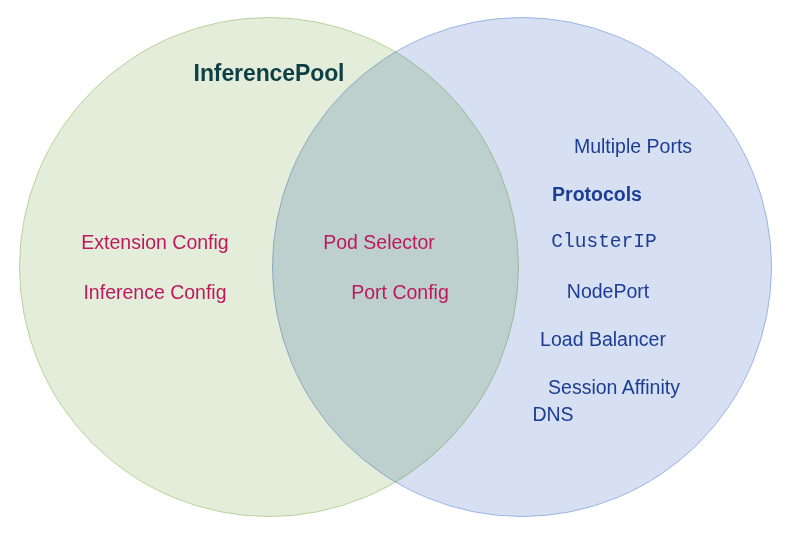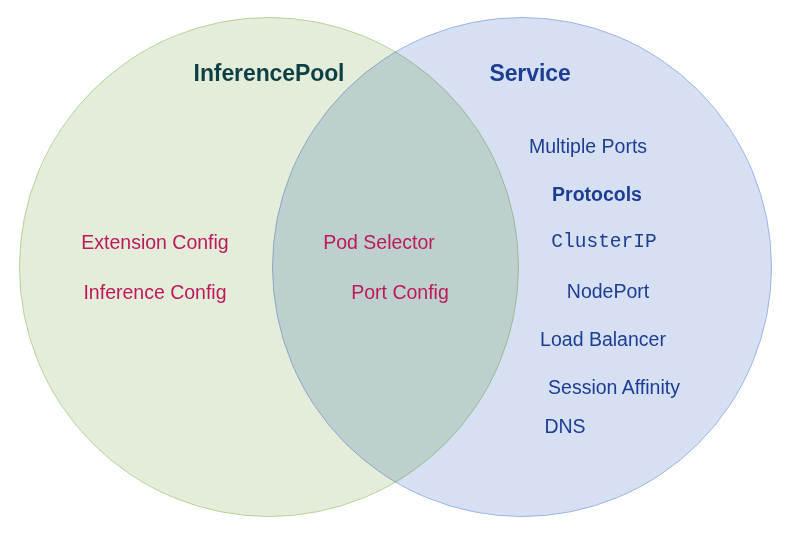--- a/index.html
+++ b/index.html
@@ -82,30 +82,29 @@
 
 <div id="venn-stage">
 
   <div class="circle" id="circle-left"></div>
   <div class="circle" id="circle-right"></div>
 
   <div id="text-layer">
 
     <div class="title left-title" style="left:269px; top:60px;">InferencePool</div>
 
-    <div class="title right-title" style="left:530px; top:60px;">Service</div>
 
     <div class="item green-text" style="left:155px; top:231px;">Extension Config</div>
     <div class="item green-text" style="left:155px; top:281px;">Inference Config</div>
 
     <div class="item green-text" style="left:379px; top:231px;">Pod Selector</div>
     <div class="item green-text" style="left:400px; top:281px;">Port Config</div>
 
-    <div class="item blue-text" style="left:588px; top:135px;text-align:right;">Multiple Ports</div>
+    <div class="item blue-text" style="left:633px; top:135px;text-align:right;">Multiple Ports</div>
     <div class="item blue-text" style="left:597px; top:183px;font-weight:bold;">Protocols</div>
     <div class="item blue-text" style="left:604px; top:231px;font-family:Liberation Mono, monospace;">ClusterIP</div>
     <div class="item blue-text" style="left:608px; top:280px;">NodePort</div>
     <div class="item blue-text" style="left:587px; top:328px;margin-left:16px;">Load Balancer</div>
     <div class="item blue-text" style="left:614px; top:376px;">Session Affinity</div>
-    <div class="item blue-text" style="left:553px; top:415px;margin-left:12px;">DNS</div>
+    <div class="item blue-text" style="left:553px; top:403px;">DNS</div>
 
   </div>
 </div>
 
 </body></html>

